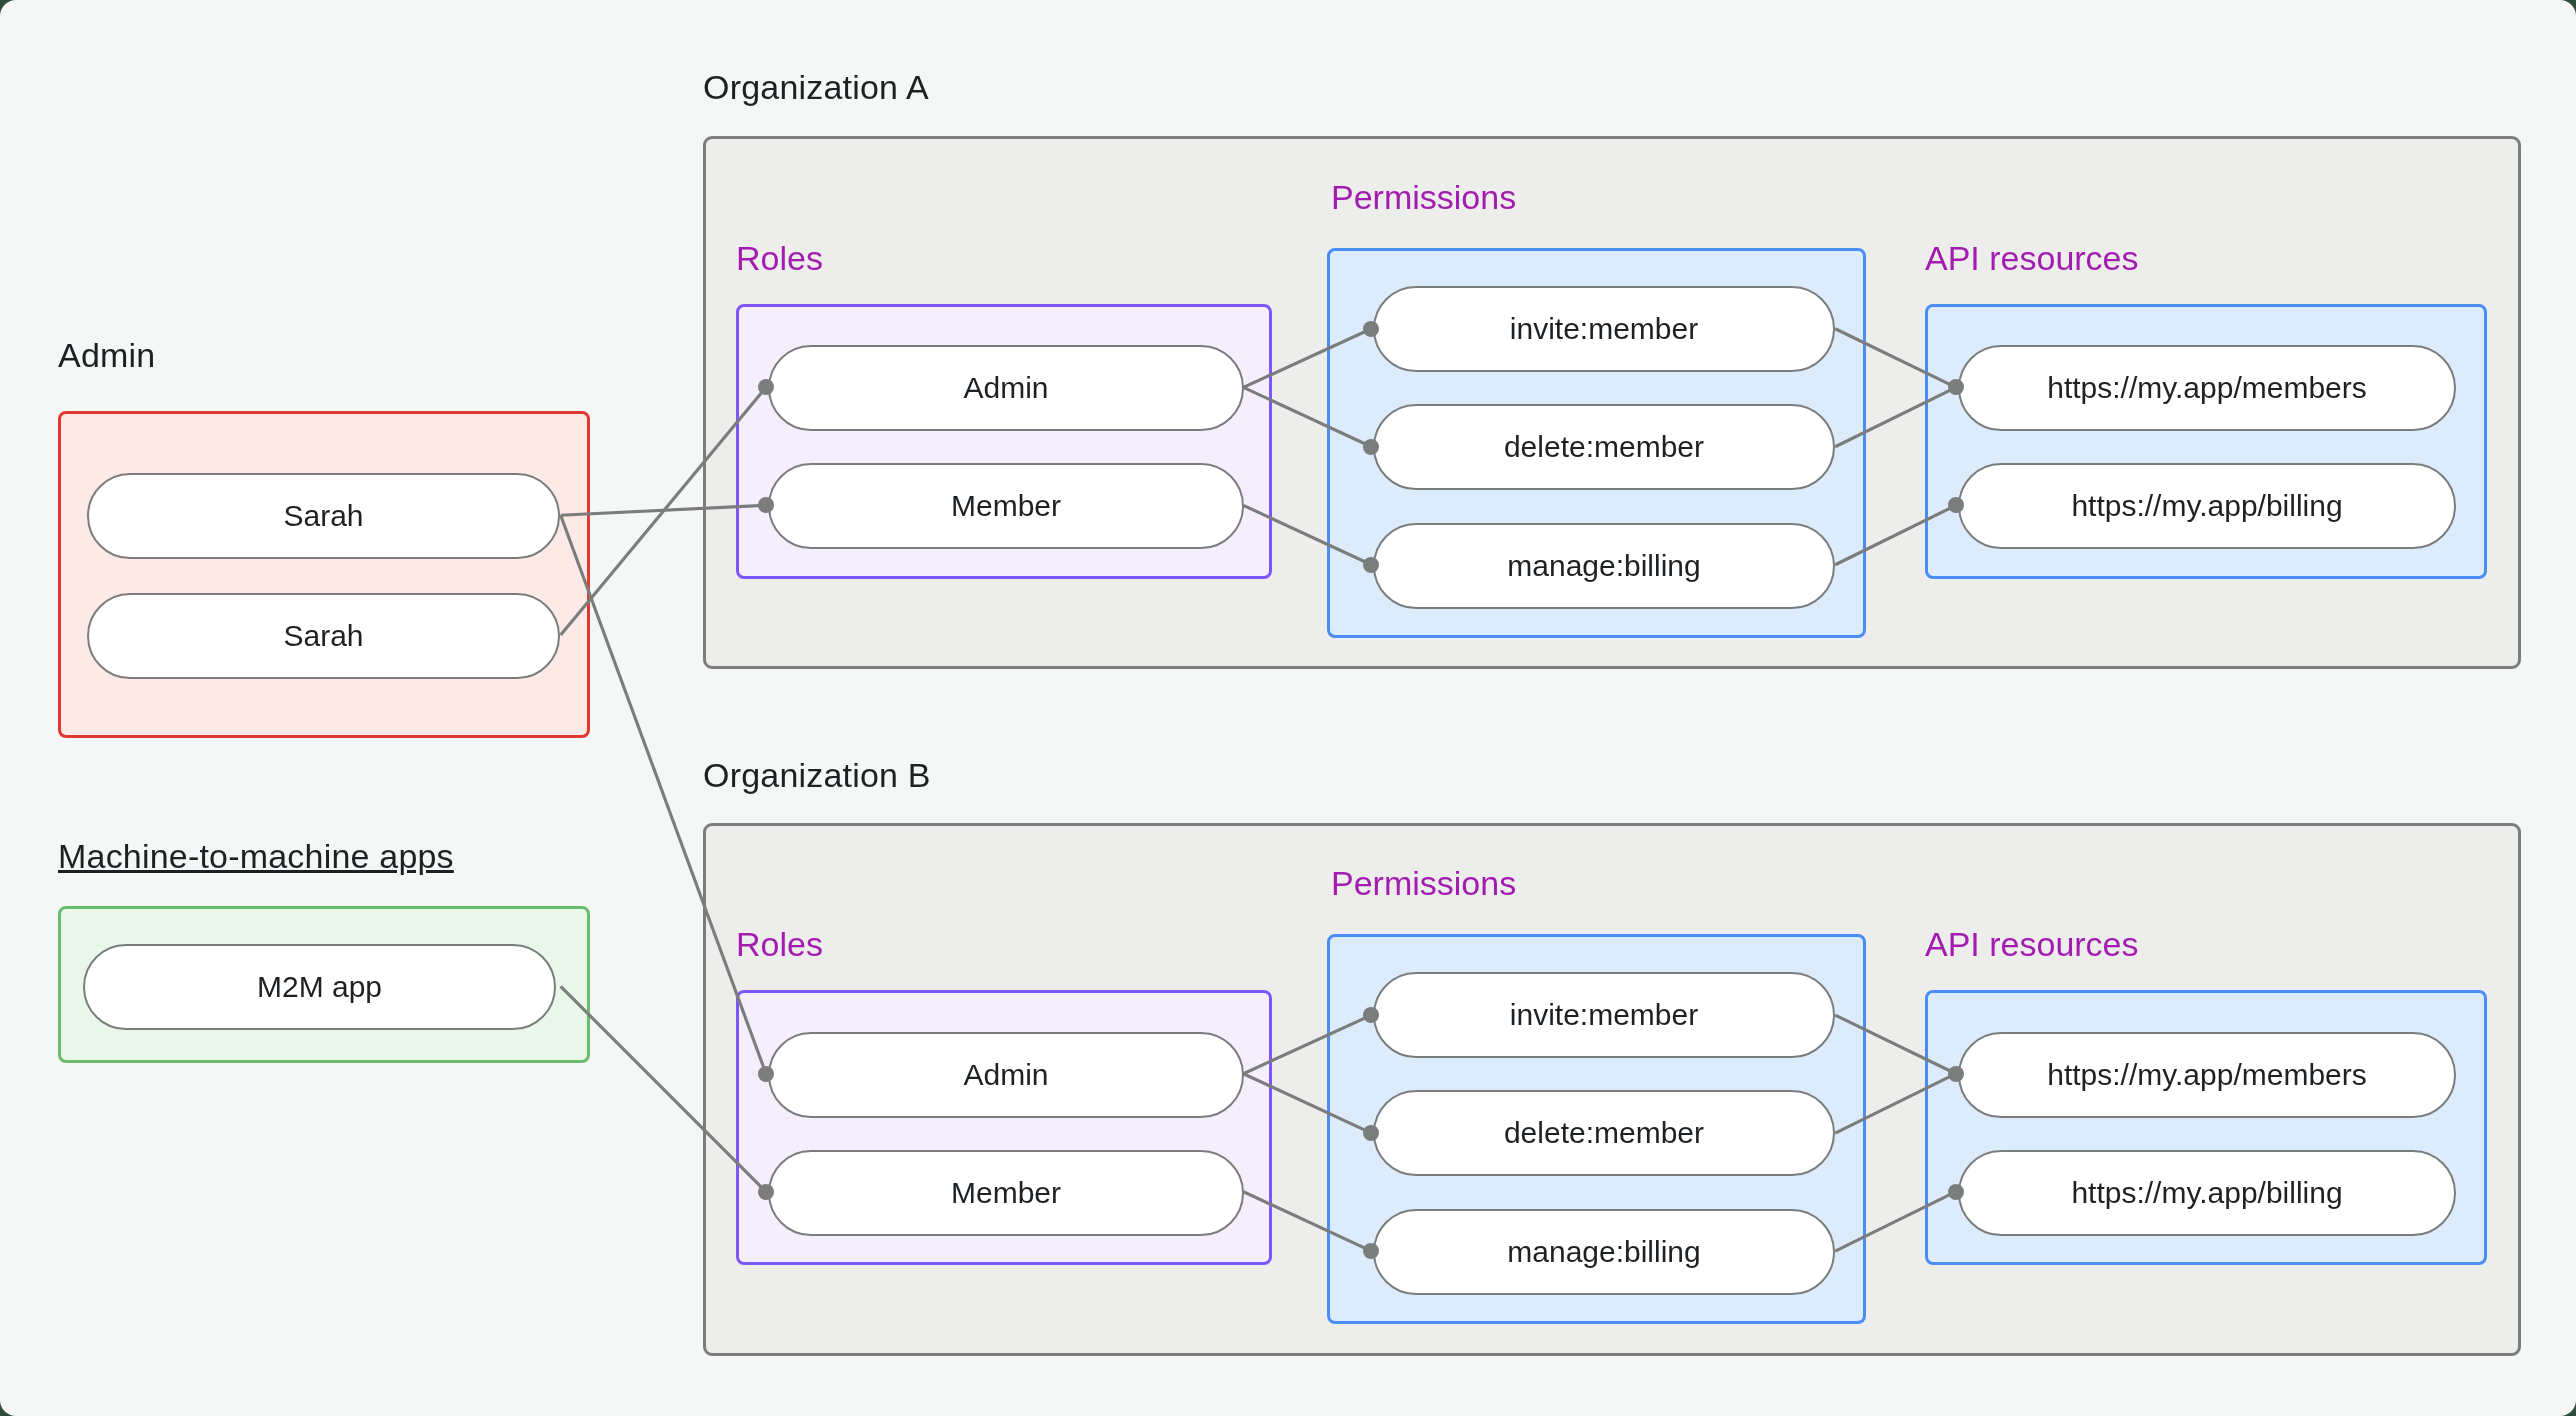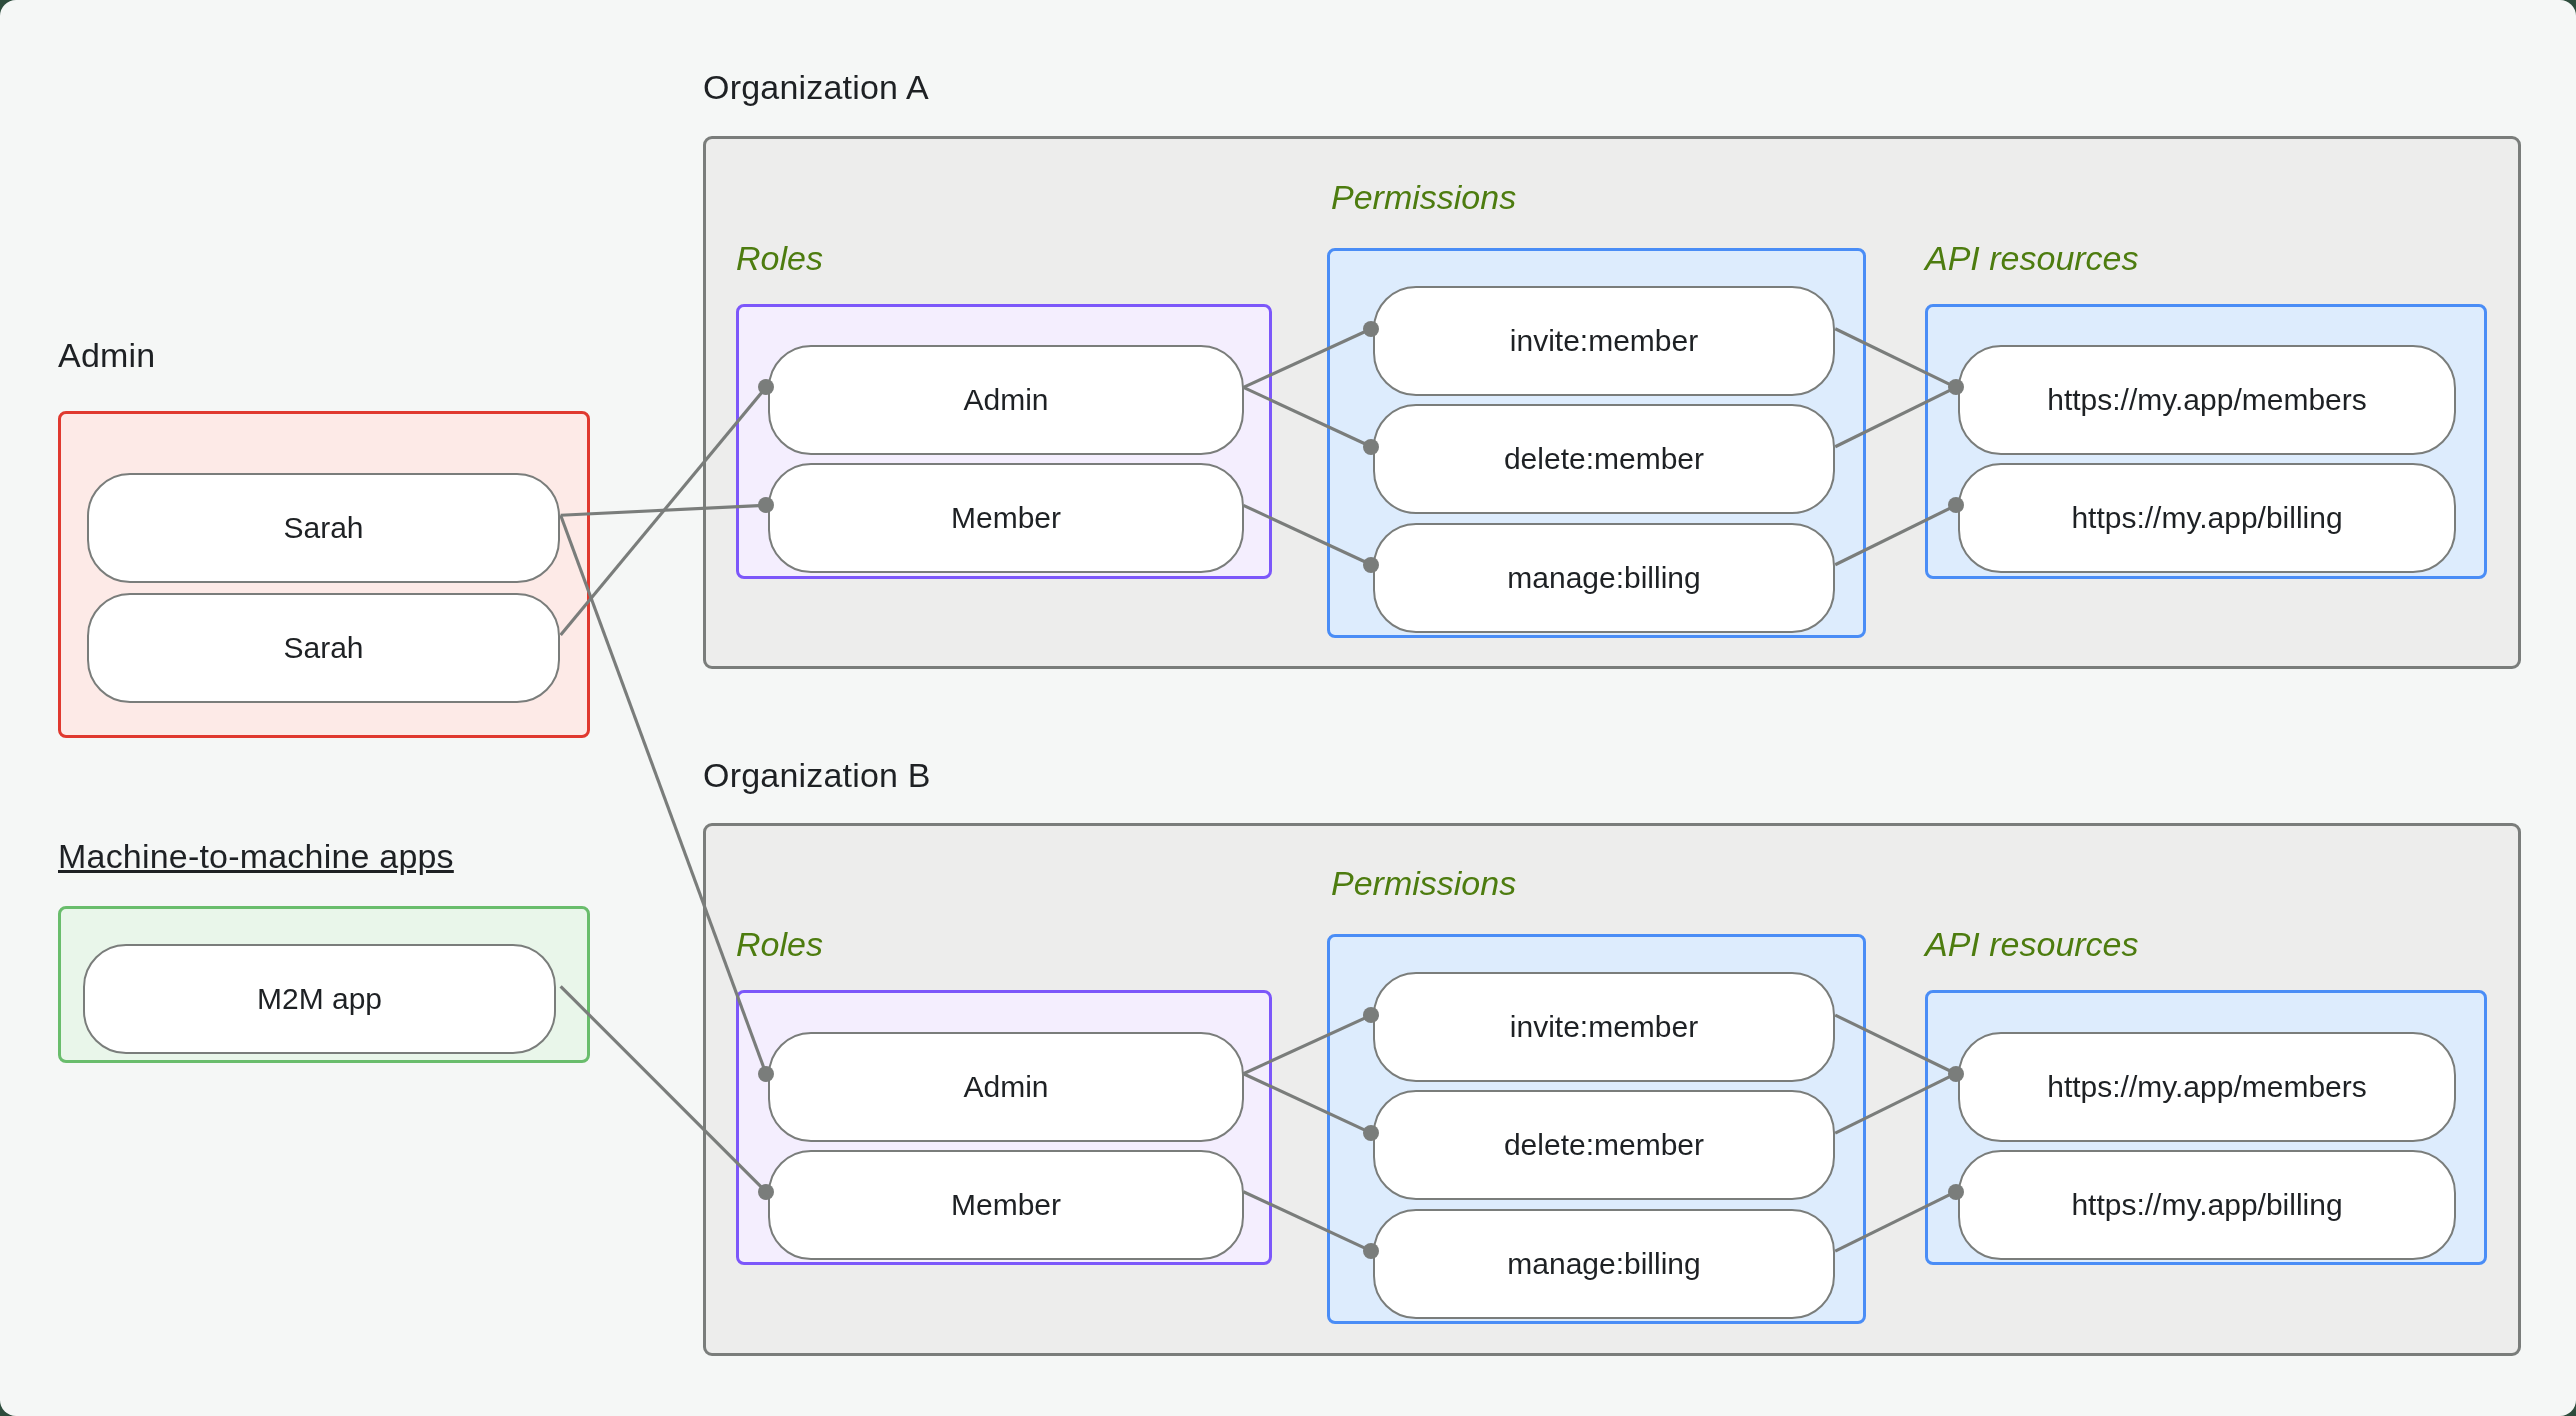--- a/index.html
+++ b/index.html
@@ -19,45 +19,44 @@
     position:absolute;
     font-size:34px;line-height:41px;
     color:#1e2124;
     letter-spacing:0.2px;
     white-space:nowrap;
     z-index:4;
   }
   .inner-label{
     position:absolute;
     font-size:34px;line-height:41px;
-    color:#4d7c0f;
+    color:#a21caf;
     white-space:nowrap;
     z-index:4;
-    font-style:italic;
   }
   .org-box{
     position:absolute;
     background:#ededec;
     border:3.6px solid #7a7d7b;
     border-radius:9px;
     z-index:1;
   }
   .group-box{
     position:absolute;
     border-radius:8px;
     z-index:2;
   }
   .users-box{background:#fdeae7;border:3.6px solid #e0392f;}
   .m2m-box{background:#e9f6ea;border:3.6px solid #69bd6c;}
   .roles-box{background:#f4eefe;border:3.6px solid #7c57fa;}
   .perm-box{background:#ddecfd;border:3.6px solid #4a8df6;}
   .api-box{background:#ddecfd;border:3.6px solid #4a8df6;}
   .pill{
     position:absolute;
-    height:110px;
+    height:86px;
     background:#ffffff;
     border:2.7px solid #7a7d7b;
     border-radius:43px;
     display:flex;align-items:center;justify-content:center;
     font-size:30px;color:#1e2124;
     z-index:5;
     box-sizing:border-box;
     white-space:nowrap;
   }
   #wires{position:absolute;left:0;top:0;z-index:3;}

